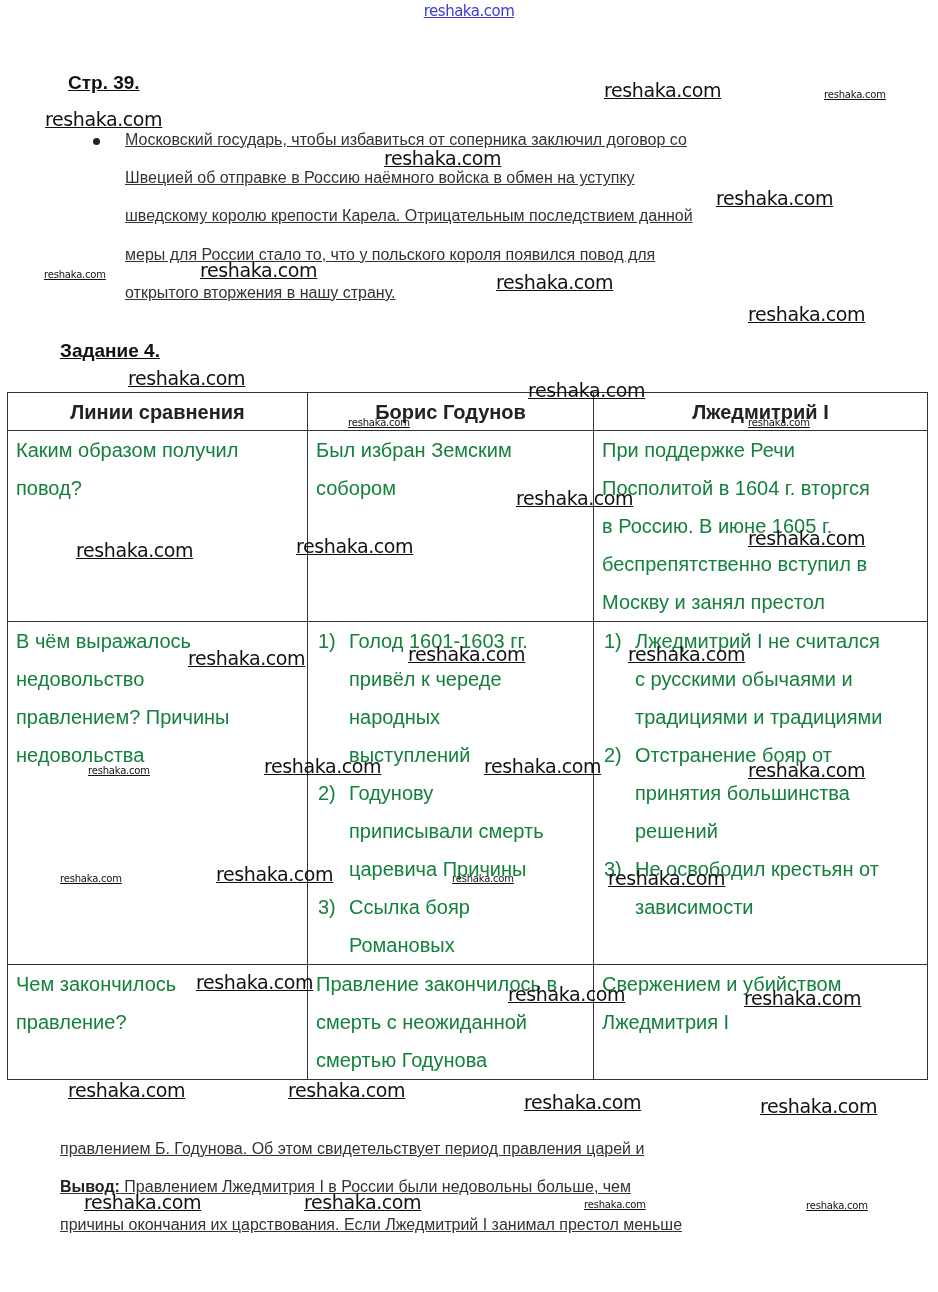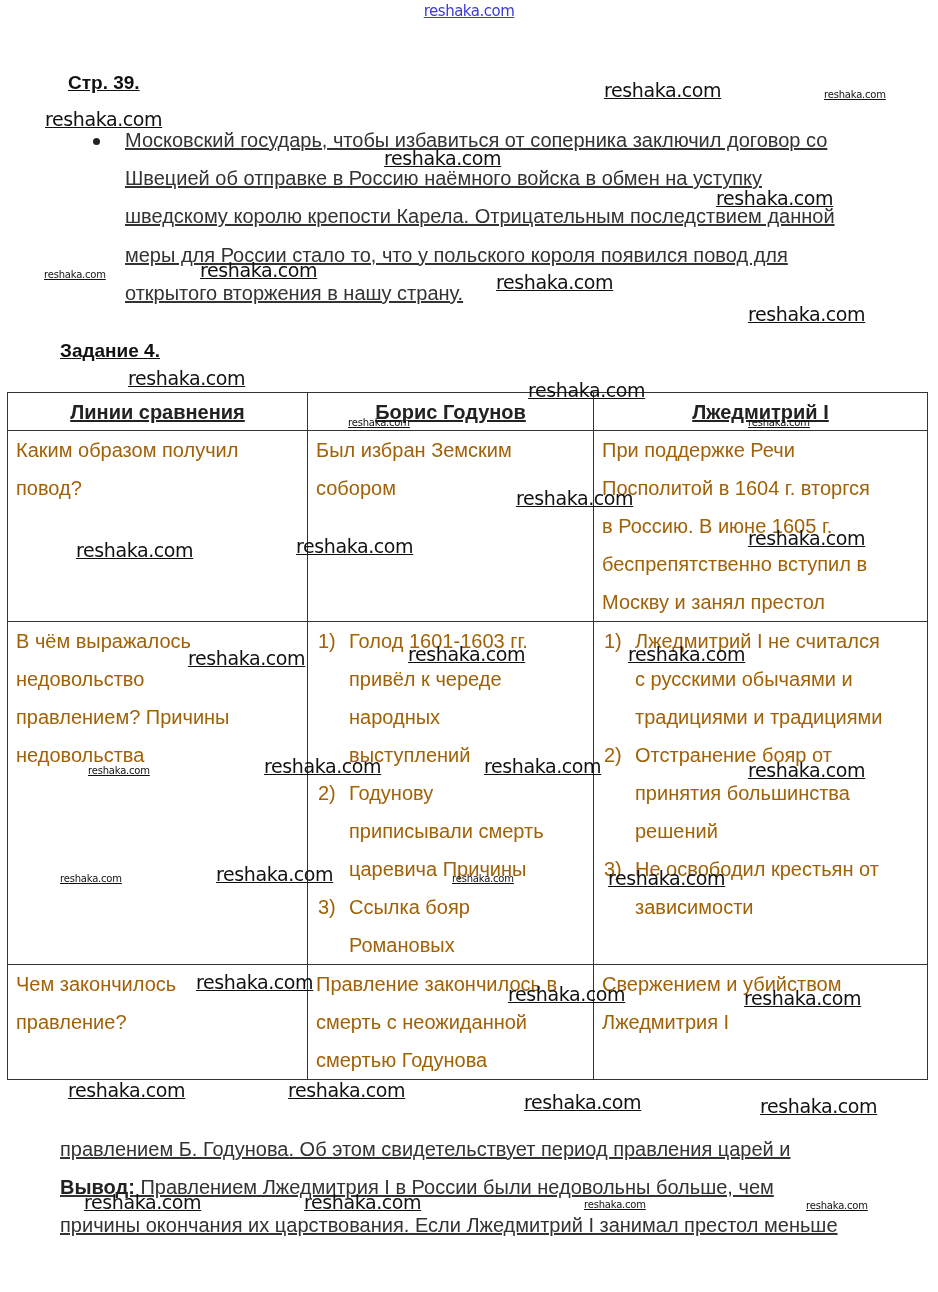--- a/index.html
+++ b/index.html
@@ -7,39 +7,39 @@
     width: 938px; height: 1292px; position: relative; overflow: hidden;
     font-family: "Liberation Sans", sans-serif; color: #222;
   }
   .abs { position: absolute; white-space: nowrap; text-decoration: underline; }
   .site-link {
     left: 0; width: 938px; top: 2px; text-align: center;
     color: #3b3bd4; font-size: 15px; letter-spacing: -0.5px;
     font-family: "DejaVu Sans", sans-serif;
   }
   .heading { font-weight: bold; font-size: 19px; color: #111; }
-  .para { font-size: 20px; line-height: 38.2px; color: #333; }
+  .para { font-size: 16px; line-height: 38.2px; color: #333; }
   .bullet {
     position: absolute; left: 93px; top: 138px; width: 7px; height: 7px;
     border-radius: 50%; background: #222;
   }
   .wm { font-family: "DejaVu Sans", sans-serif; color: #111; font-size: 19px; letter-spacing: -0.4px; }
   .wm-s { font-family: "DejaVu Sans", sans-serif; color: #111; font-size: 10px; letter-spacing: -0.2px; }
 
   table.cmp {
     position: absolute; left: 7px; top: 392px; width: 920px;
     border-collapse: collapse; table-layout: fixed;
   }
   table.cmp td, table.cmp th {
     border: 1px solid #333; vertical-align: top; padding: 0 8px;
-    font-size: 20px; line-height: 38px; color: #a16207;
+    font-size: 20px; line-height: 38px; color: #15803d;
   }
   table.cmp th {
     font-weight: bold; color: #222; height: 37px; line-height: 28px; text-align: center;
-    vertical-align: middle; padding-top: 0; text-decoration: underline;
+    vertical-align: middle; padding-top: 0;
   }
   table.cmp tr.r1 td { height: 190px; }
   table.cmp tr.r2 td { height: 341px; }
   table.cmp tr.r3 td { height: 114px; }
   ol.items { margin: 0; padding: 0; list-style: none; }
   ol.items li { position: relative; padding-left: 33px; }
   ol.items li .num { position: absolute; left: 2px; top: 0; }
   .conclusion b { color: #222; }
 </style>
 </head>

